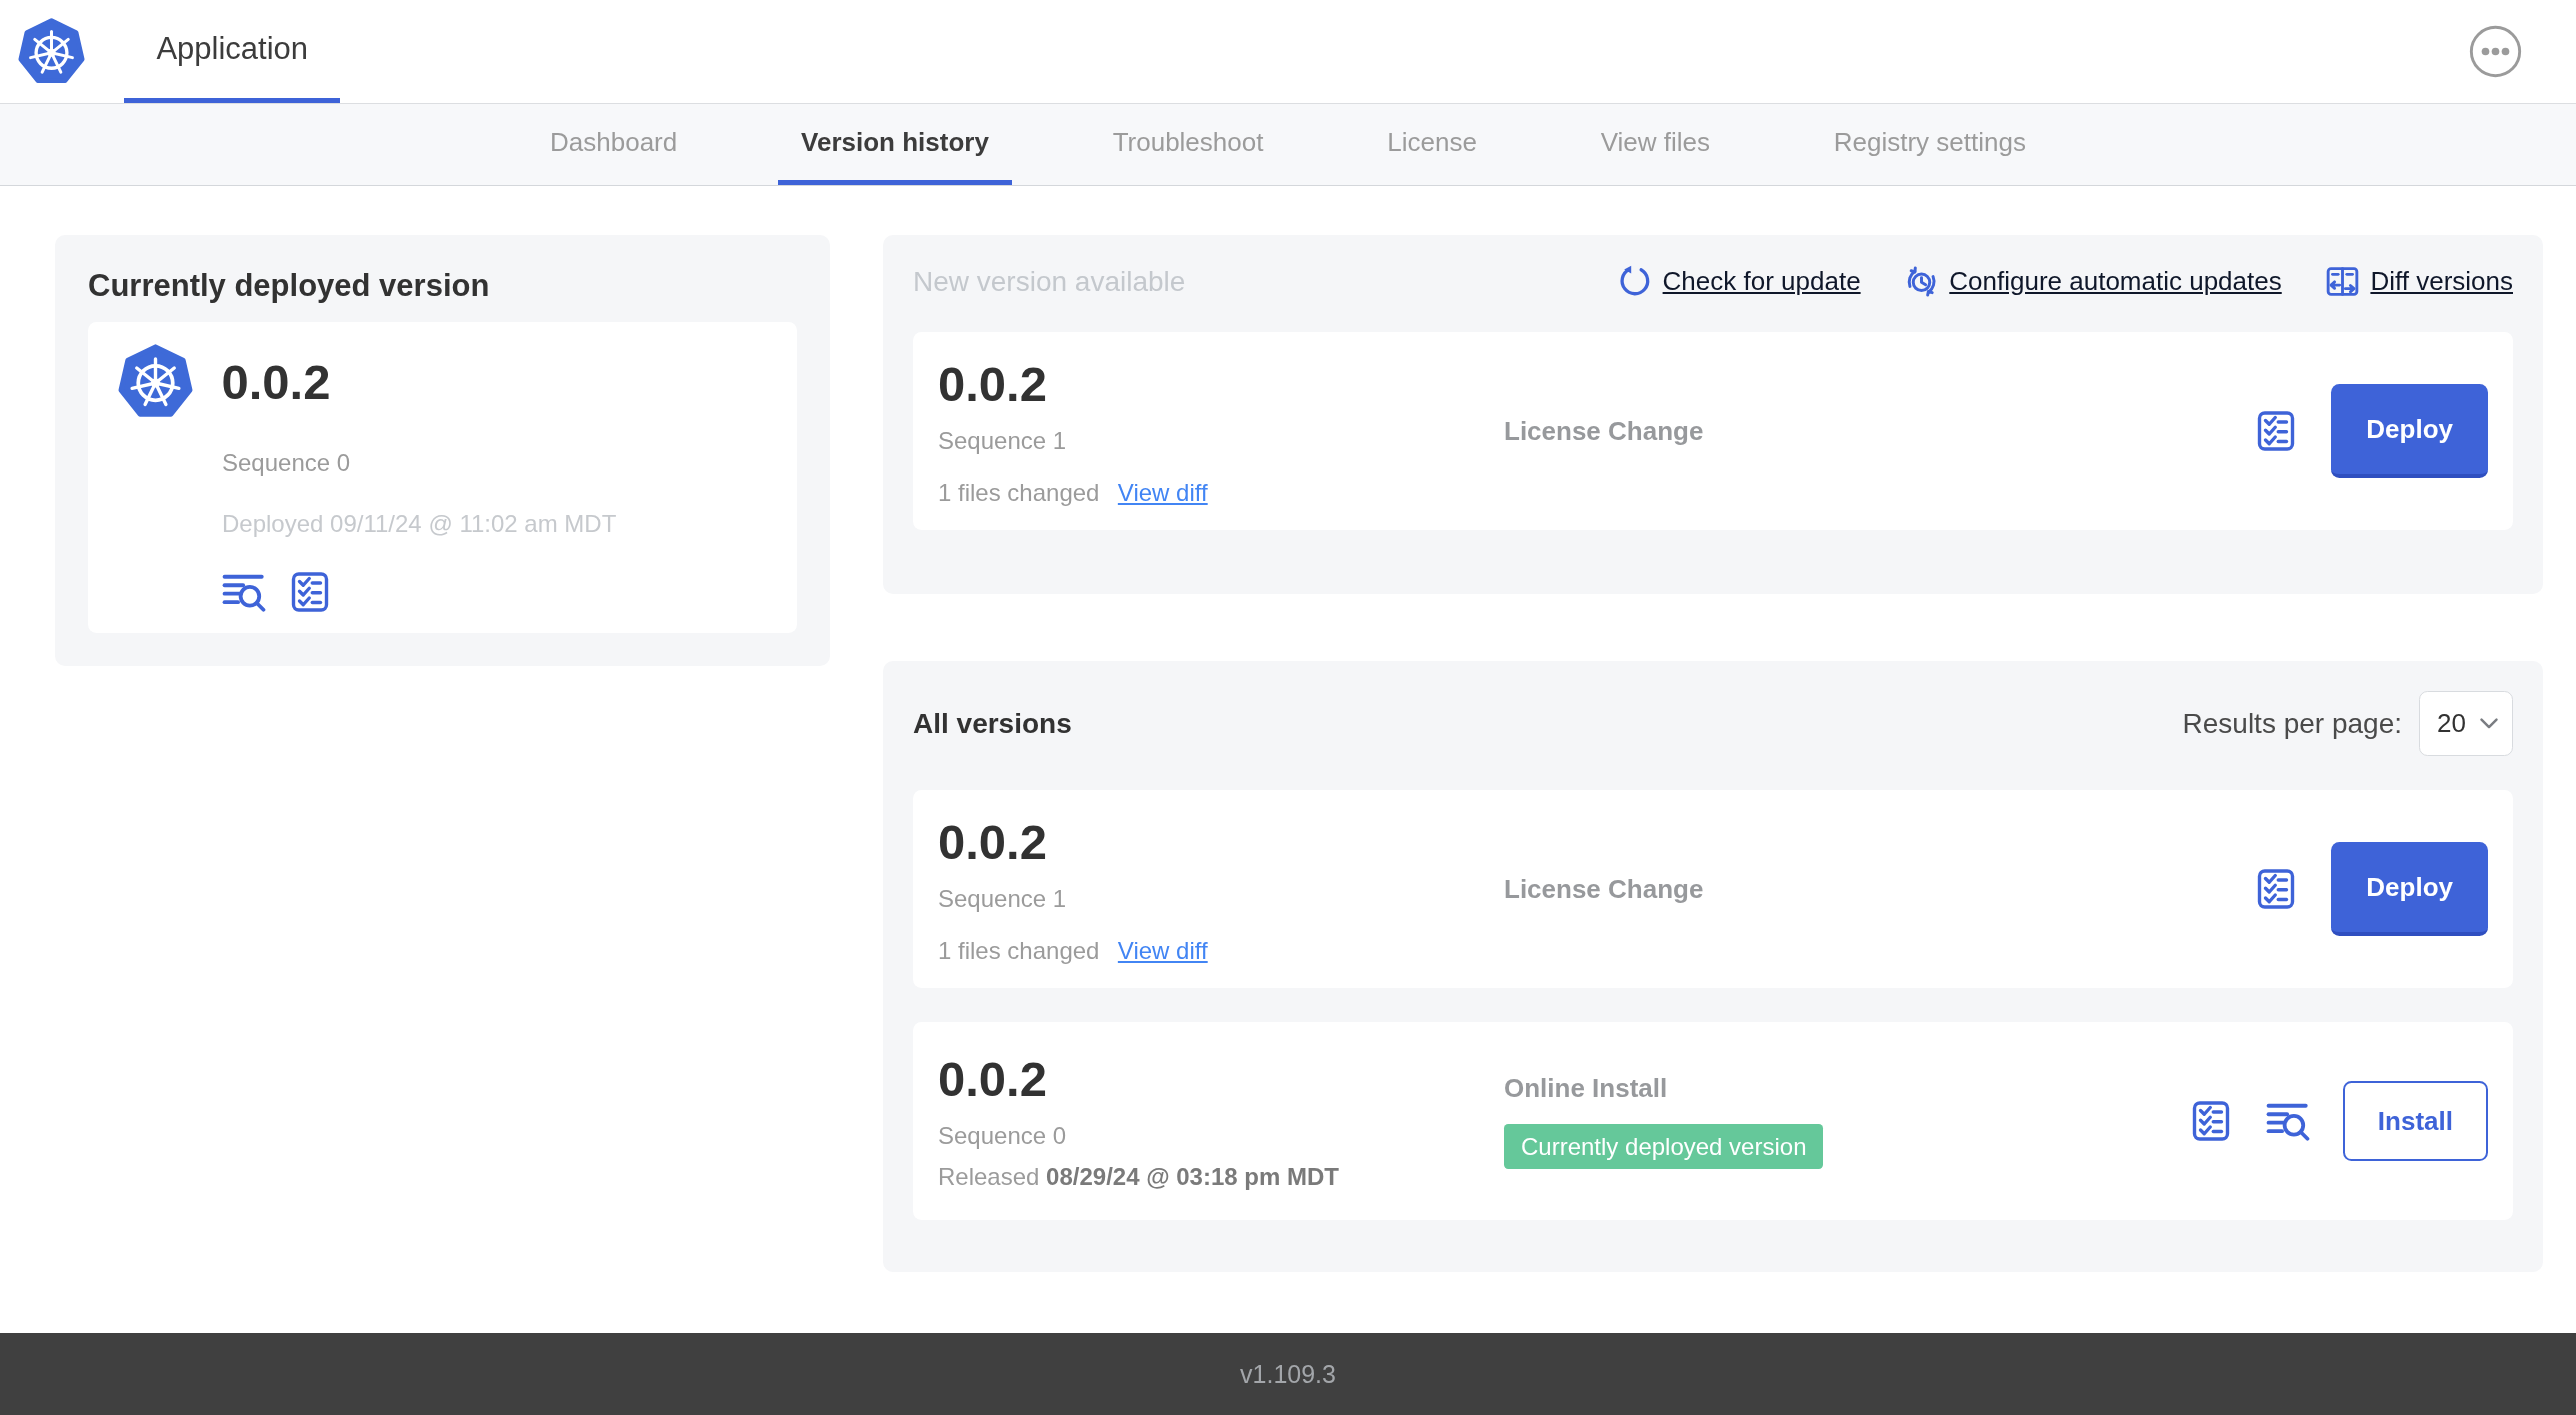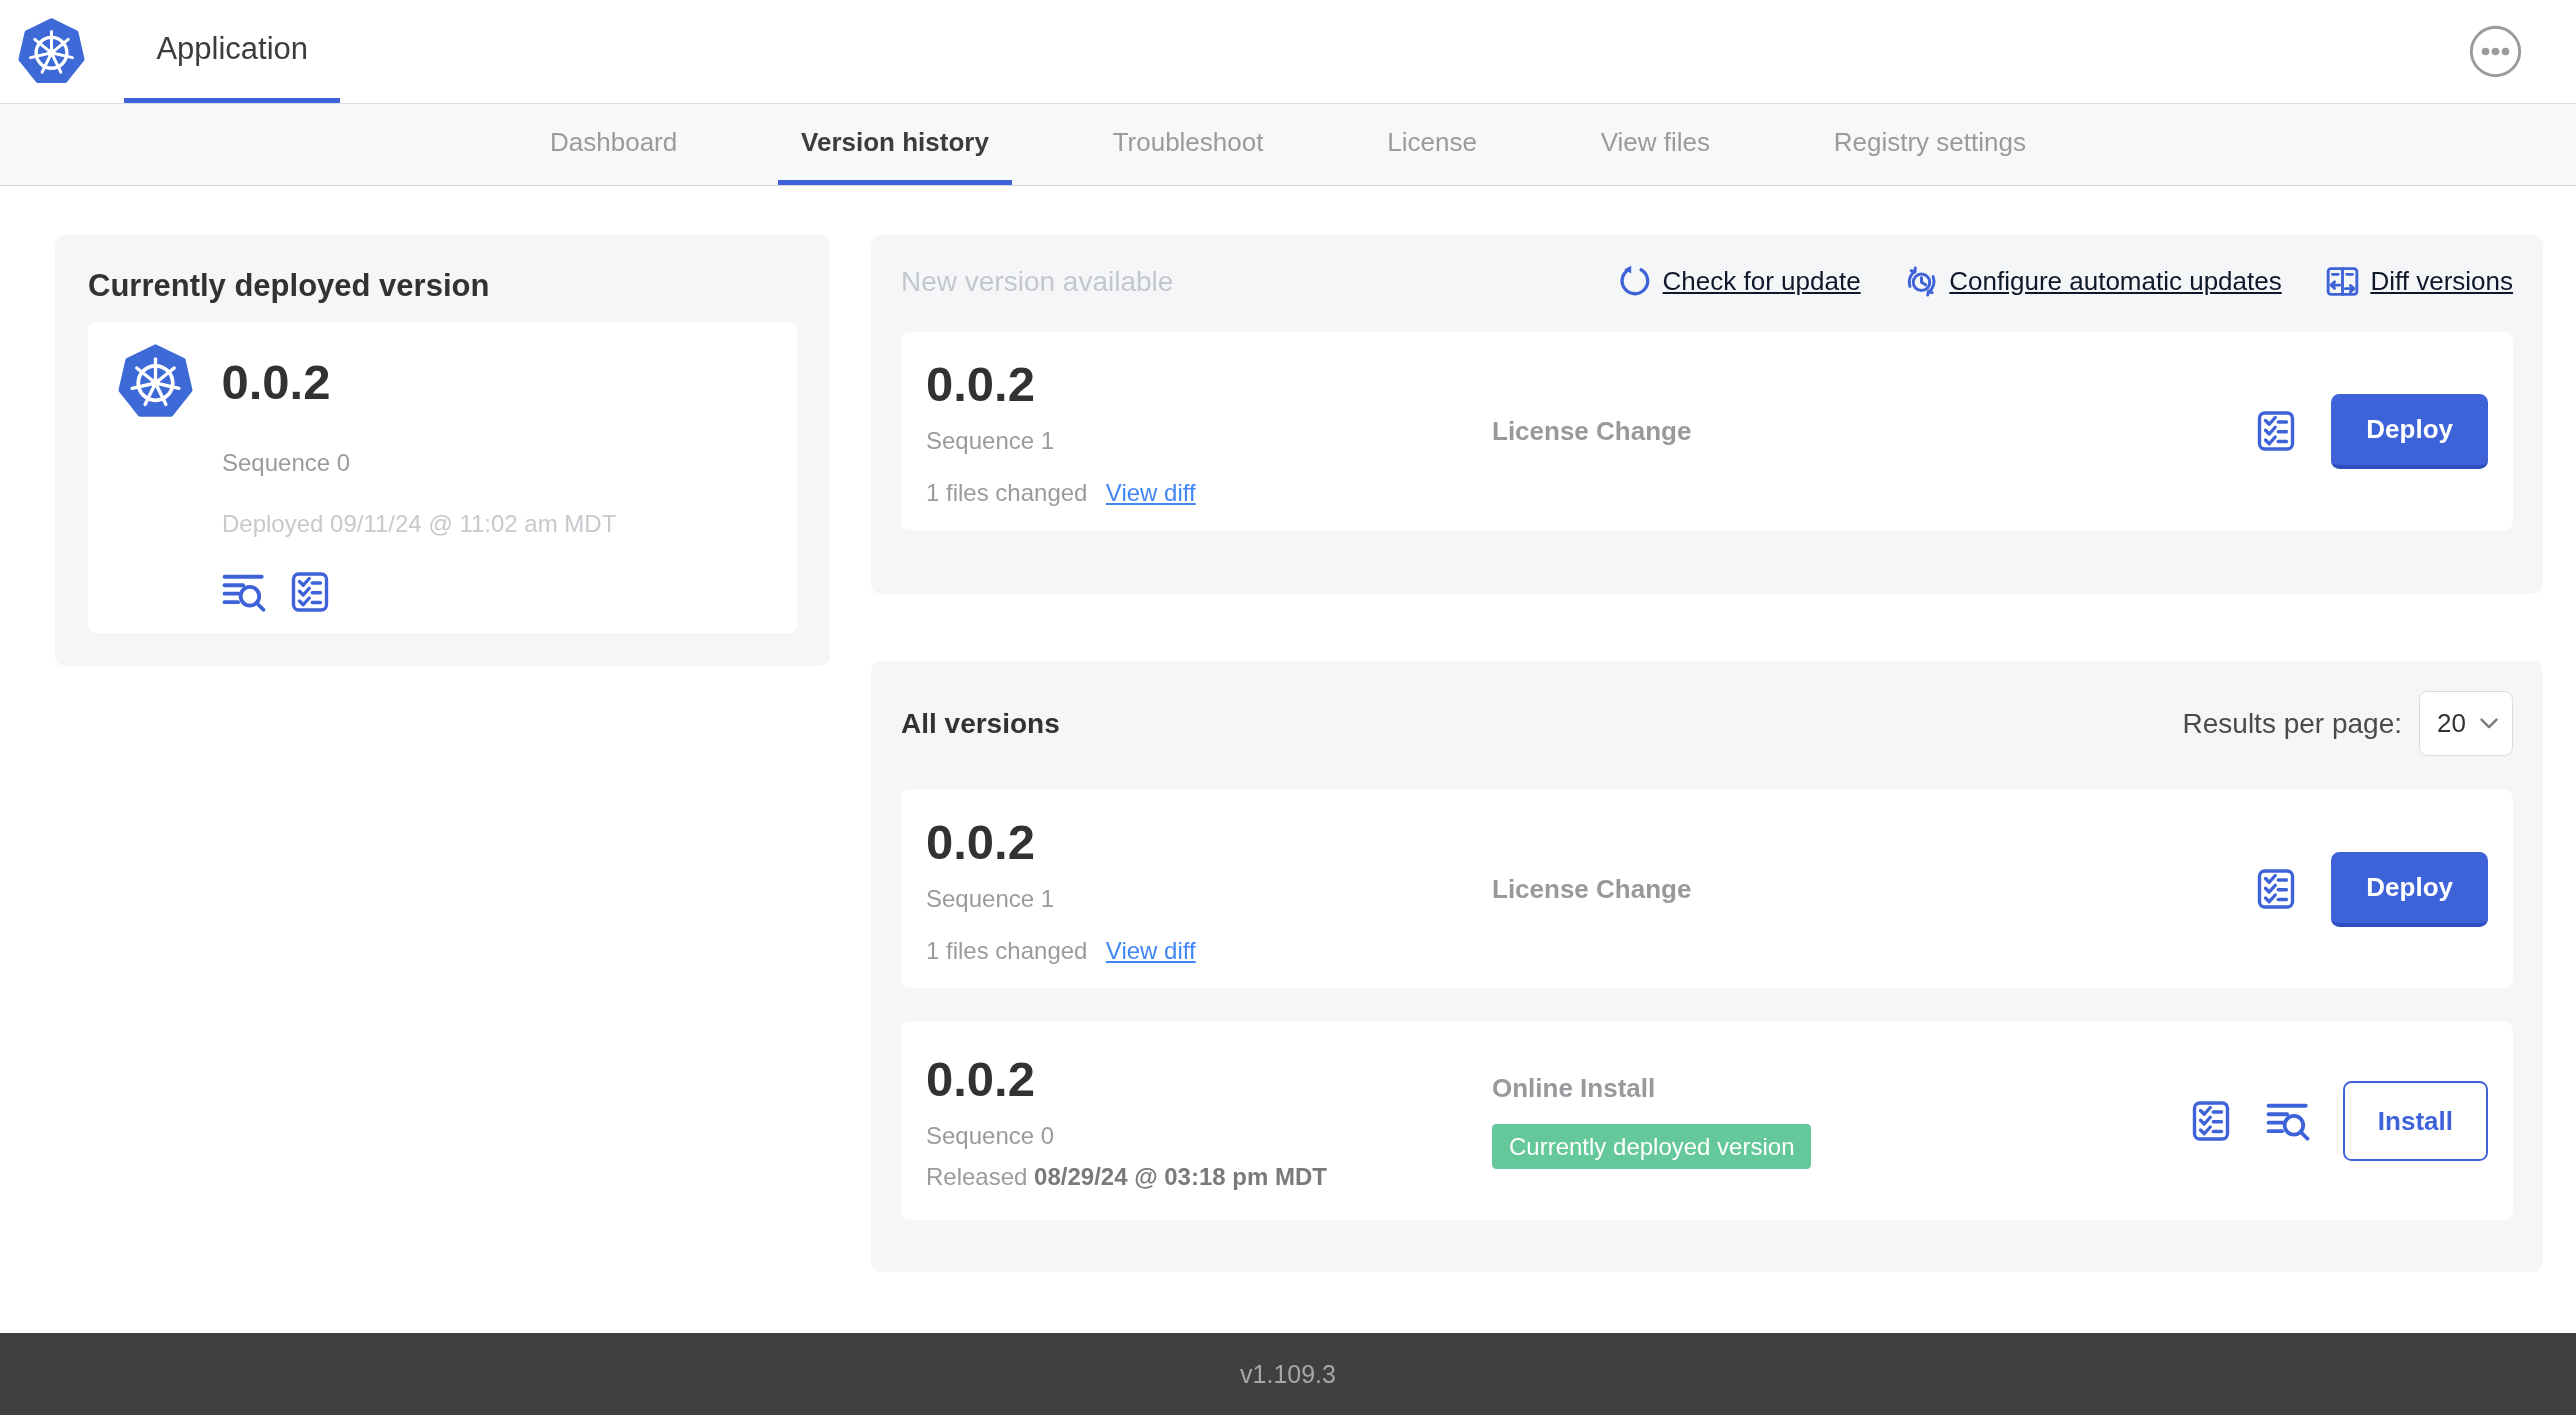--- a/index.html
+++ b/index.html
@@ -41,21 +41,21 @@
     display: flex; justify-content: center; gap: 77px; flex: none;
   }
   .subnav .tab {
     display: flex; align-items: center; padding: 0 23.4px;
     font-size: 26px; font-weight: 400; color: #9B9B9B;
     border-bottom: 5px solid transparent; cursor: pointer; white-space: nowrap;
   }
   .subnav .tab.active { color: #3C3C3C; font-weight: 600; border-bottom-color: #3E63D8; }
 
   
-  .main { flex: 1; display: flex; align-items: flex-start; gap: 41px; padding: 49px 33px 0 55px; background: #fff; justify-content: flex-end; }
+  .main { flex: 1; display: flex; align-items: flex-start; gap: 53px; padding: 49px 33px 0 55px; background: #fff; justify-content: flex-end; }
   .card { background: #F5F6F8; border-radius: 10px; }
 
   
   .left-card { width: 775px; padding: 33px; flex: none; }
   .left-card-title { font-size: 31px; font-weight: 700; color: #323232; }
   .deployed-card { margin-top: 18.4px; background: #fff; border-radius: 8.4px; padding: 22px 30px 20px; }
   .deployed-top { display: flex; align-items: center; }
   .deployed-top svg { width: 75px; height: 75px; display: block; flex: none; }
   .big-version { margin-left: 28.5px; font-size: 49px; font-weight: 700; color: #323232; }
   .deployed-details { margin-left: 104px; }
@@ -88,21 +88,21 @@
   .vr-source { font-size: 26px; font-weight: 600; color: #97999C; }
   .vr-badge {
     margin-top: 20px; display: inline-block;
     background: #65C89A; color: #fff;
     font-size: 24px; padding: 8.4px 17px; border-radius: 4.2px;
   }
   .vr-released { margin-top: 13.4px; font-size: 24px; color: #9B9B9B; }
   .vr-released .rel-date { font-weight: 700; color: #7A7A7A; }
   .vr-actions { display: flex; align-items: center; gap: 33px; flex: none; }
   .deploy-btn {
-    height: 75px; padding: 0 35px;
+    height: 94px; padding: 0 35px;
     background: #3E63D8; color: #fff;
     border: none; border-bottom: 4.2px solid #2F4FC0; border-radius: 8.4px;
     font-family: inherit; font-size: 26px; font-weight: 700; cursor: pointer;
   }
   .redeploy-btn {
     height: 80px; padding: 0 33px;
     background: #fff; color: #3E63D8;
     border: 2.5px solid #3E63D8; border-radius: 8.4px;
     font-family: inherit; font-size: 26px; font-weight: 700; cursor: pointer;
   }

